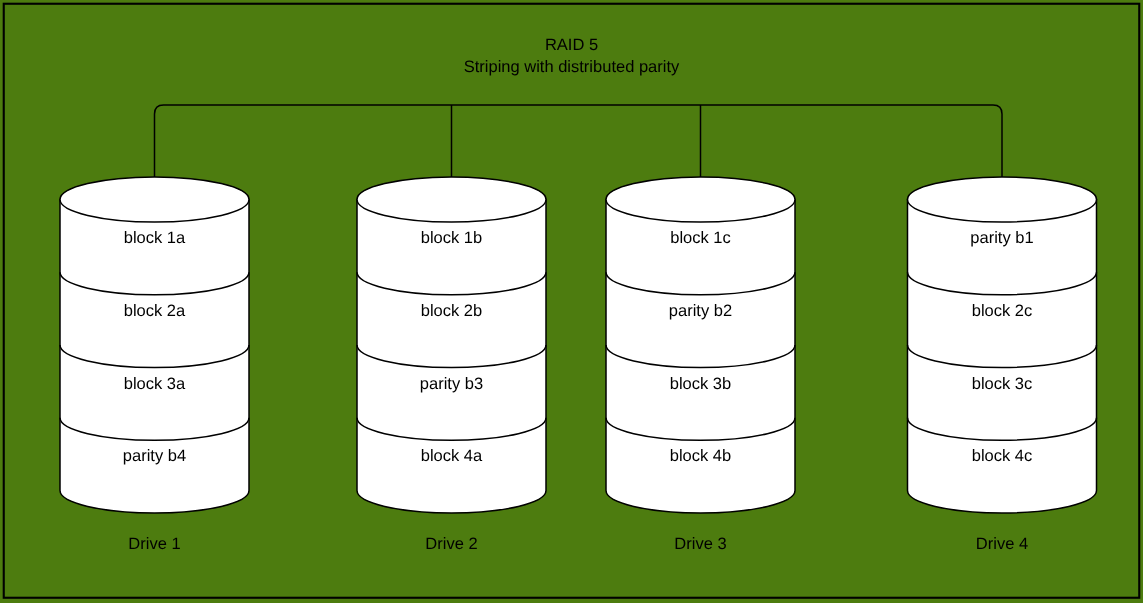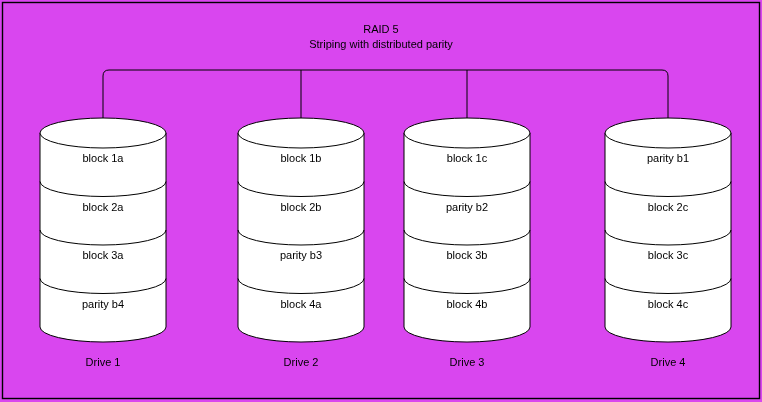--- a/index.html
+++ b/index.html
@@ -10,21 +10,21 @@
   body {
     width: 762px;
     height: 402px;
     font-family: "Liberation Sans", sans-serif;
     overflow: hidden;
   }
   #diagram-root {
     position: relative;
     width: 762px;
     height: 402px;
-    background: #d946ef;
+    background: #4d7c0f;
   }
   svg#raid-svg {
     display: block;
     width: 762px;
     height: 402px;
   }
   .stroke {
     fill: none;
     stroke: #000000;
     stroke-width: 1;

